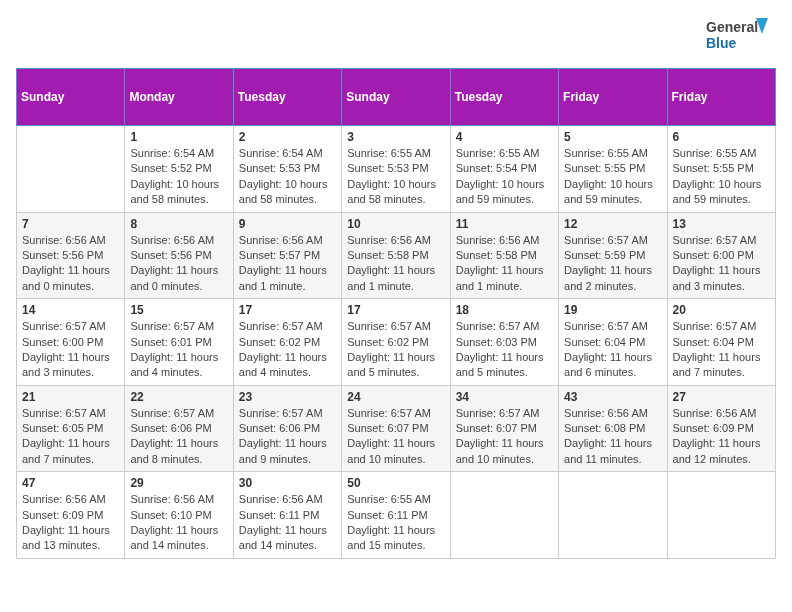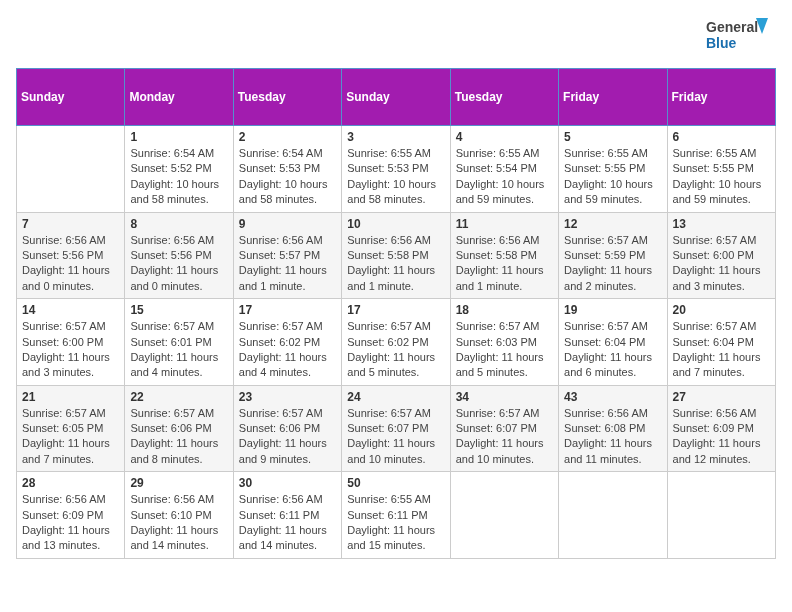--- a/index.html
+++ b/index.html
@@ -301,21 +301,21 @@
         <td>
           <span class="day-number">27</span>
           <div class="day-info" style="white-space: pre-line;">Sunrise: 6:56 AM
 Sunset: 6:09 PM
 Daylight: 11 hours
 and 12 minutes.</div>
         </td>
       </tr>
       <tr>
         <td>
-          <span class="day-number">28</span>
+          <span class="day-number">47</span>
           <div class="day-info" style="white-space: pre-line;">Sunrise: 6:56 AM
 Sunset: 6:09 PM
 Daylight: 11 hours
 and 13 minutes.</div>
         </td>
         <td>
           <span class="day-number">29</span>
           <div class="day-info" style="white-space: pre-line;">Sunrise: 6:56 AM
 Sunset: 6:10 PM
 Daylight: 11 hours

